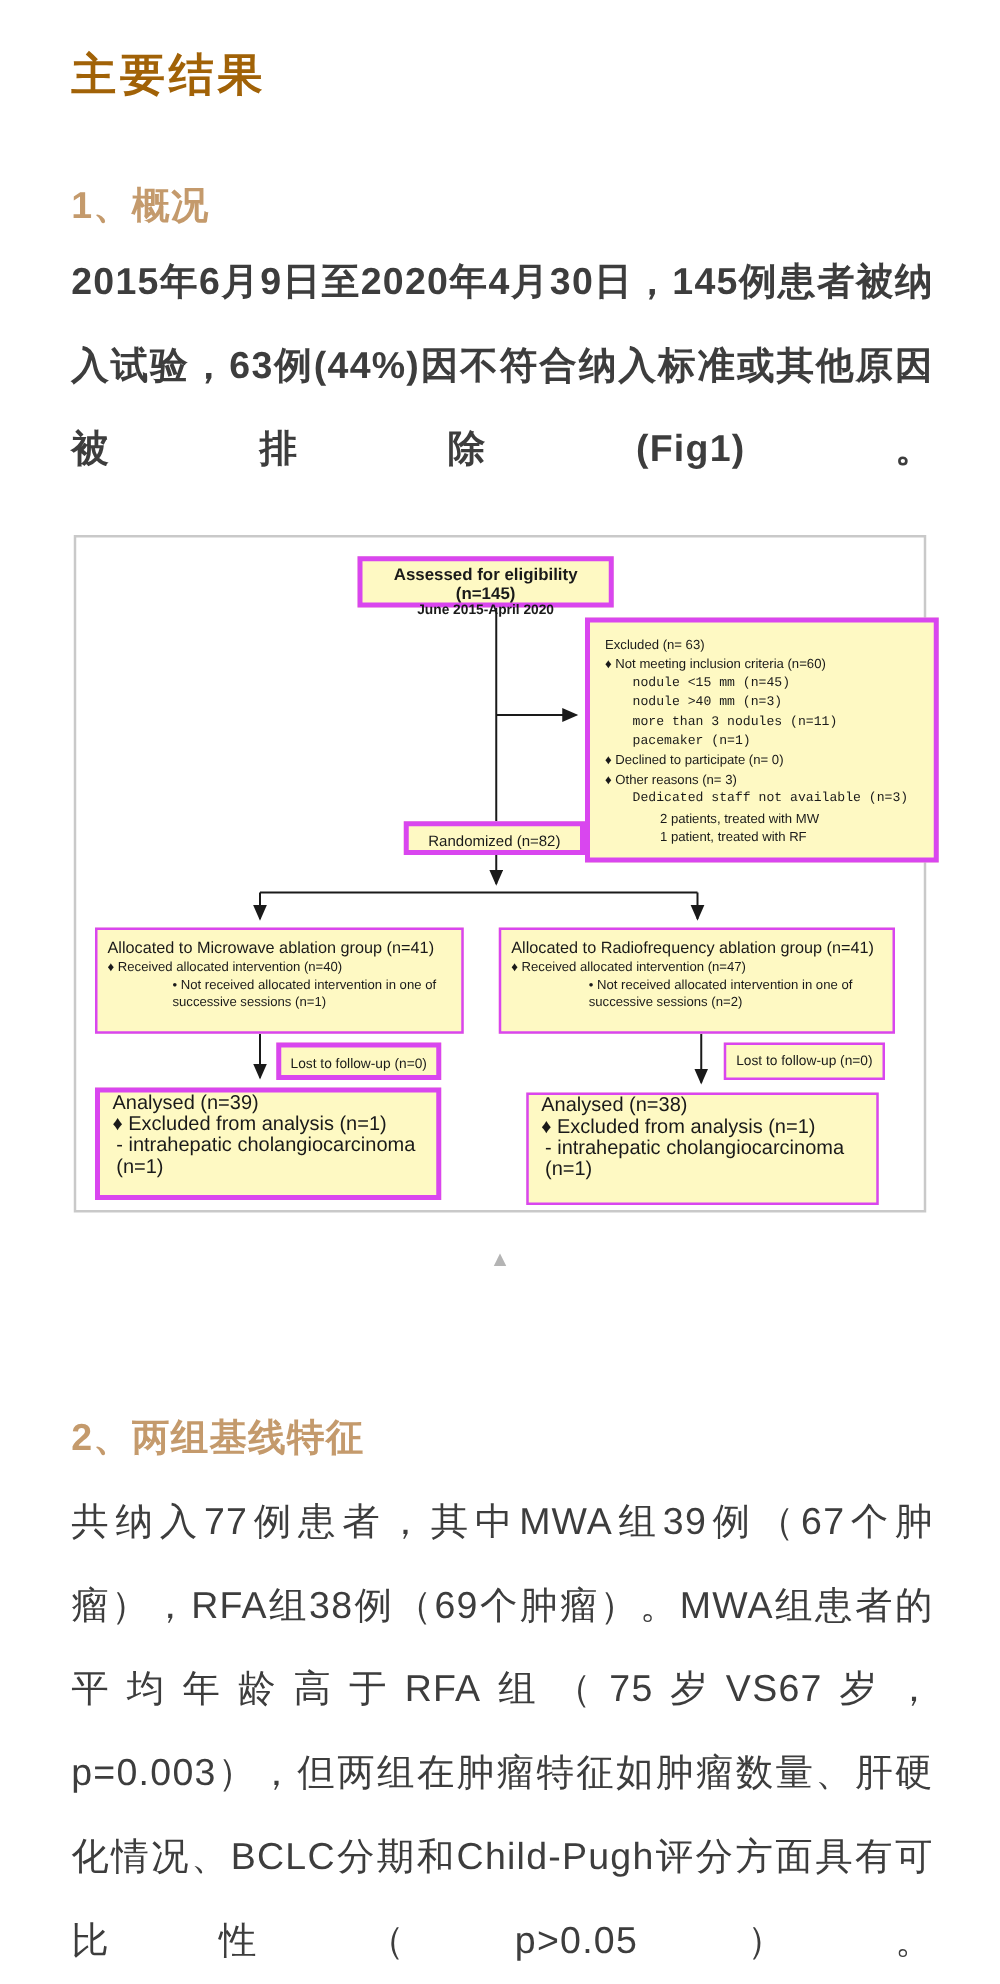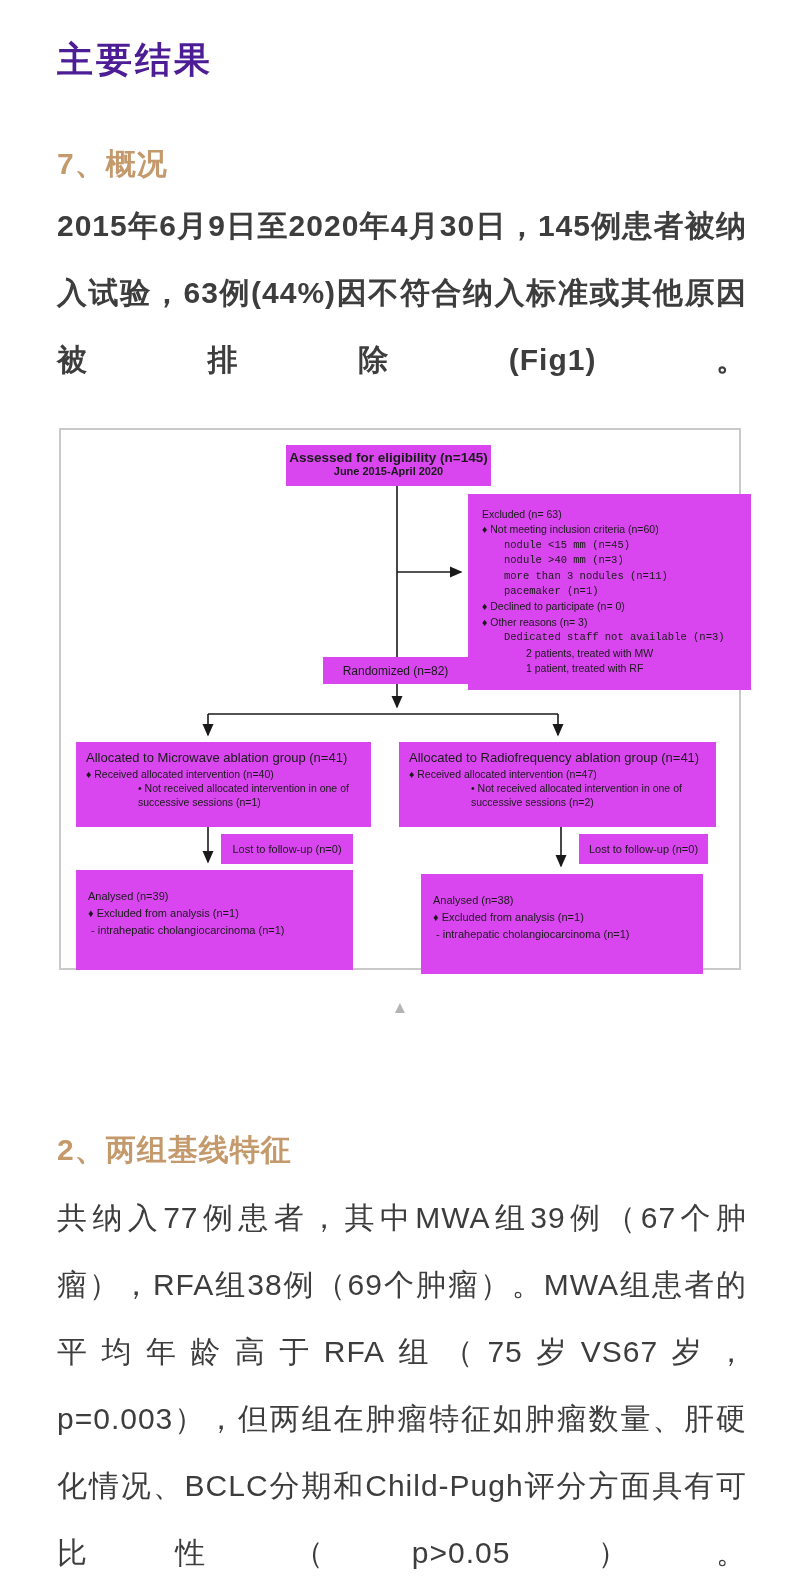--- a/index.html
+++ b/index.html
@@ -1,67 +1,67 @@
 <!DOCTYPE html>
 <html><head>
 <meta charset="utf-8">
 <style>
   html,body{margin:0;padding:0;background:#ffffff;}
   .page{position:relative;width:800px;height:1587px;background:#ffffff;overflow:hidden;
         font-family:"Liberation Sans","DejaVu Sans",sans-serif;}
   
   .main-title{position:absolute;left:57px;top:36px;font-family:"Liberation Serif","DejaVu Serif",serif;
-        font-size:36px;font-weight:700;color:#4c1d95;letter-spacing:3px;}
+        font-size:36px;font-weight:700;color:#a16207;letter-spacing:3px;}
   .sec-heading{position:absolute;left:57px;width:690px;font-size:30px;font-weight:700;color:#c49a6c;letter-spacing:1px;}
   .h1{top:144px;} .h2{top:1130px;}
   .para{position:absolute;left:57px;width:690px;font-size:30px;line-height:67px;color:#3d3d3d;
         text-align:justify;letter-spacing:1px;}
   .p1{top:192px;font-weight:bold;} .p2{top:1184px;}
   .para::after{content:"";display:inline-block;width:100%;}
   
   .figure{position:absolute;left:59px;top:428px;width:682px;height:542px;background:#fff;
         border:2px solid #c9c9c9;box-sizing:border-box;}
   .fc{position:absolute;inset:0;}
-  .fbox{position:absolute;box-sizing:border-box;border:2px solid #d946ef;background:#d946ef;
+  .fbox{position:absolute;box-sizing:border-box;border:4px solid #d946ef;background:#fef9c3;
         color:#1a1a1a;font-family:"Liberation Sans",sans-serif;}
   .assessed{left:225px;top:15px;width:205px;height:41px;text-align:center;padding-top:3px;}
   .assessed .t1{font-size:13.5px;font-weight:700;}
   .assessed .t2{font-size:11px;font-weight:700;}
   .excluded{left:407px;top:64px;width:283px;height:196px;font-size:10.5px;line-height:15.4px;
         padding:11px 4px 0 12px;}
   .excluded .ind2{padding-left:22px;font-family:Liberation Mono, monospace;}
   .excluded .ind3{padding-left:44px;}
   .randomized{left:262px;top:227px;width:145px;height:27px;text-align:center;font-size:12px;
         padding-top:5px;}
   .alloc{top:312px;height:85px;border-width:2px;padding:6px 6px 0 8px;}
   .allocL{left:15px;width:295px;}
   .allocR{left:338px;width:317px;}
   .alloc .at{font-size:13px;margin-bottom:3px;}
   .alloc .ar{font-size:10.5px;margin-bottom:2px;}
   .alloc .an{font-size:10.5px;padding-left:52px;width:230px;line-height:13.5px;}
   .allocR .an{padding-left:62px;width:240px;}
   .lost{top:404px;height:30px;font-size:11px;text-align:center;padding-top:7px;}
   .lostL{left:160px;width:132px;}
   .lostR{left:518px;width:129px;border-width:2px;}
-  .analysed{height:100px;font-size:11px;line-height:17px;padding:16px 4px 0 10px;}
+  .analysed{height:90px;font-size:16px;line-height:17px;padding:0 4px 0 10px;}
   .analysedL{left:15px;top:440px;width:277px;}
   .analysedR{left:360px;top:444px;width:282px;border-width:2px;}
   
   .tri{position:absolute;left:0;top:998px;width:800px;text-align:center;font-size:17px;color:#b4b4b4;}
   .caption{position:absolute;left:0;top:1036px;width:800px;text-align:center;font-size:21px;color:#8f8f8f;
         letter-spacing:1px;}
 </style>
 </head>
 <body>
 
 <div class="page">
 
   <div class="main-title">主要结果</div>
 
-  <div class="sec-heading h1">7、概况</div>
+  <div class="sec-heading h1">1、概况</div>
   <div class="para p1">2015年6月9日至2020年4月30日，145例患者被纳入试验，63例(44%)因不符合纳入标准或其他原因被排除(Fig1)。</div>
 
   <div class="figure">
     <div class="fc">
       <svg width="678" height="538" style="position:absolute;left:0;top:0;" xmlns="http://www.w3.org/2000/svg">
         <defs>
           <marker id="arr" markerWidth="9" markerHeight="8" refX="7" refY="3.5" orient="auto">
             <path d="M0,0 L8,3.5 L0,7 z" fill="#1a1a1a"></path>
           </marker>
         </defs>

